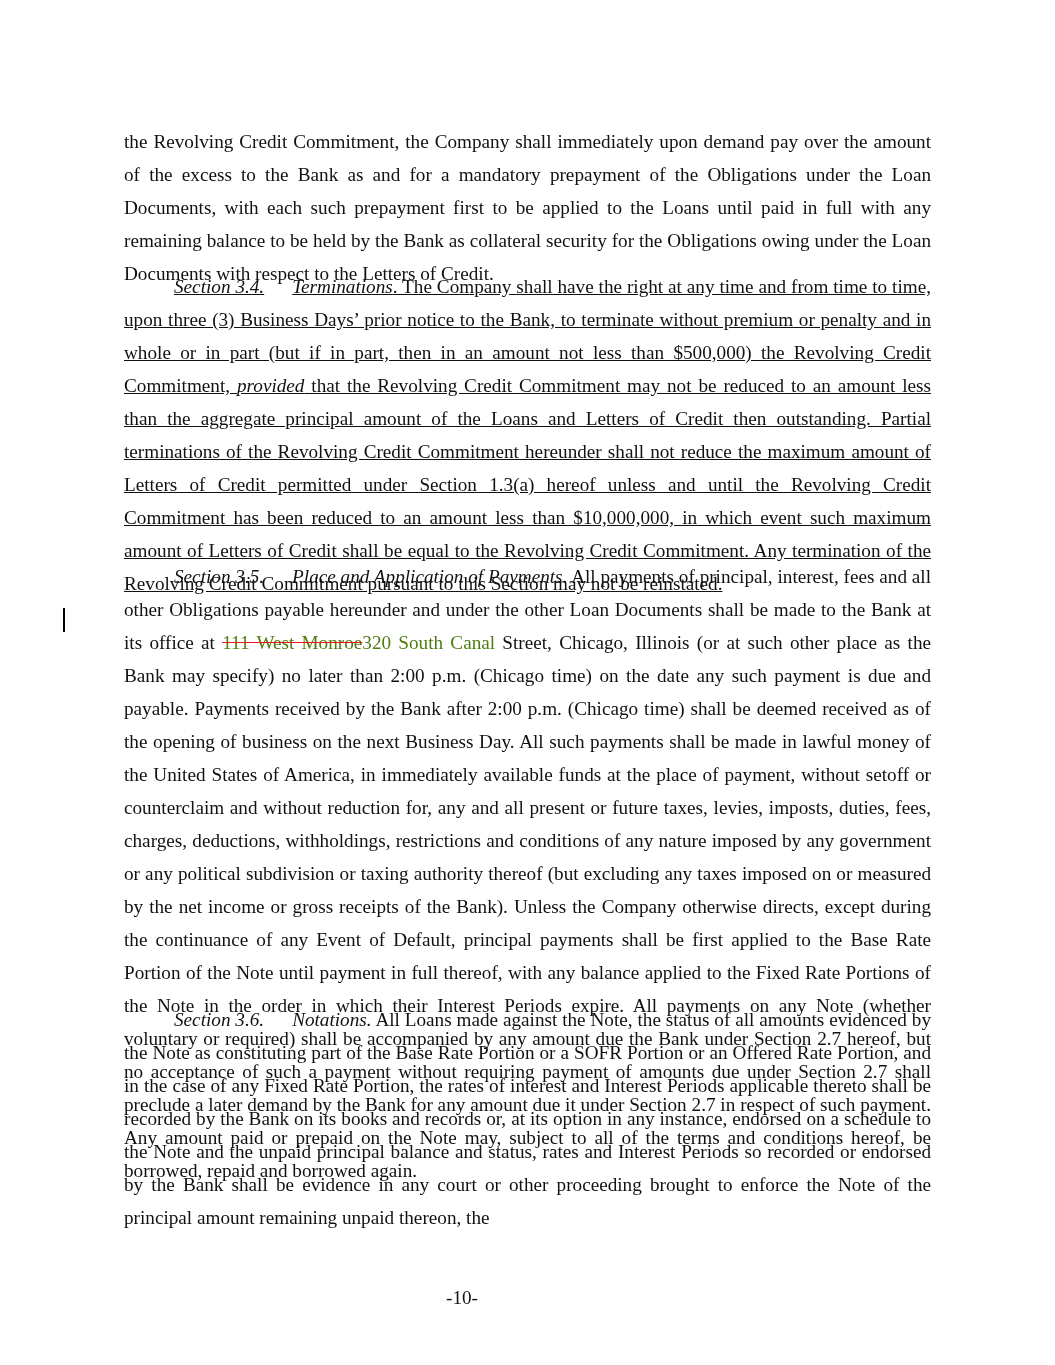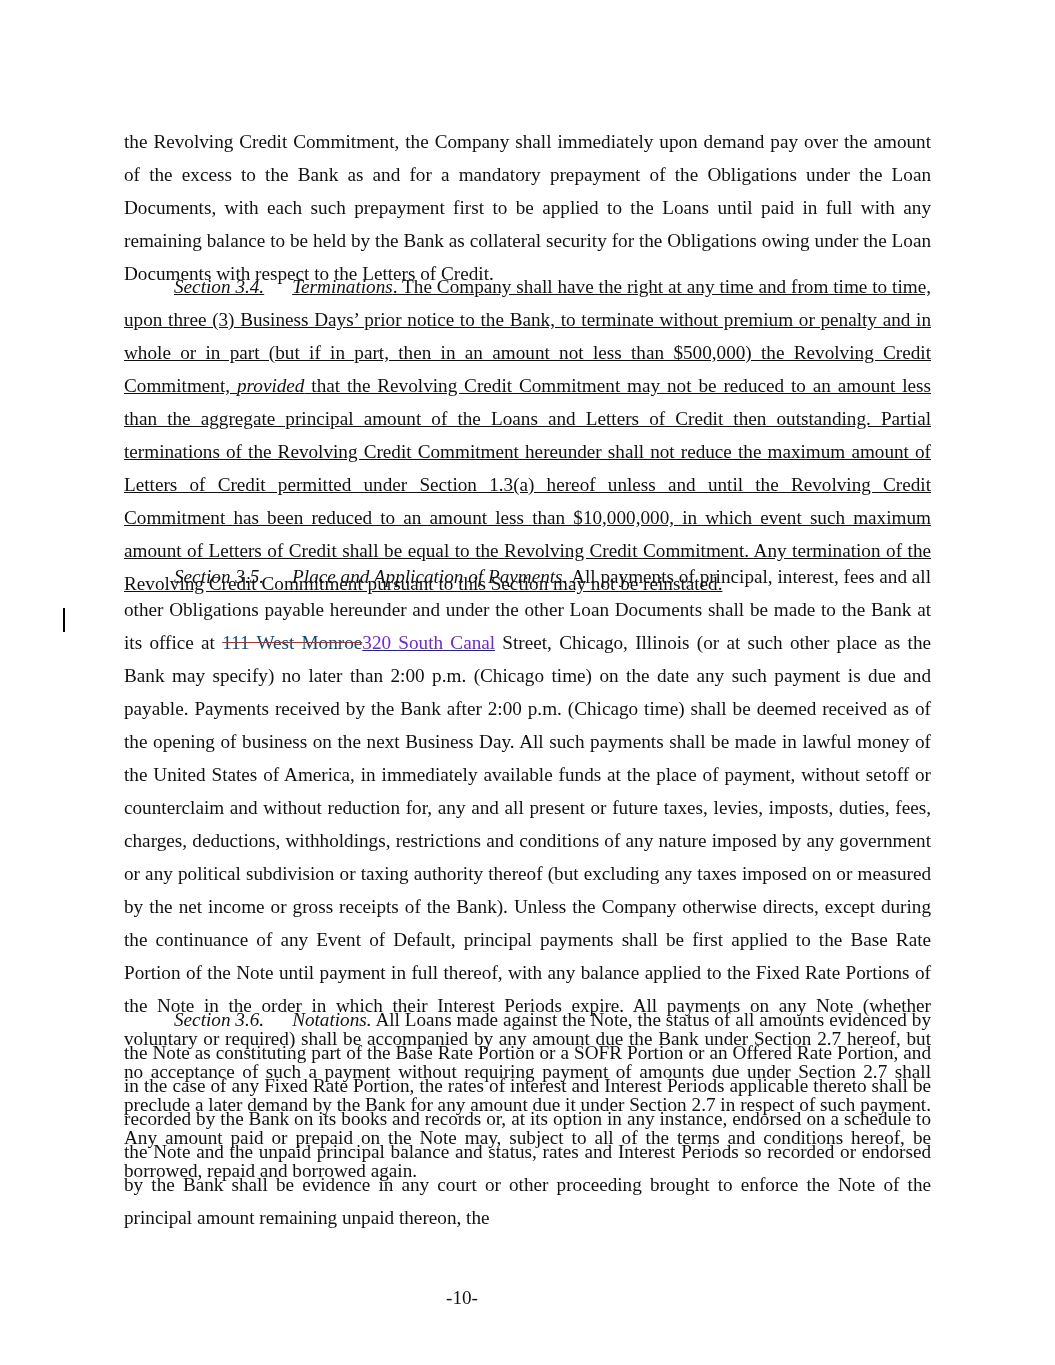--- a/index.html
+++ b/index.html
@@ -9,22 +9,22 @@
     font-family: "Liberation Serif", "DejaVu Serif", serif;
     color: #111; font-size: 19.2px; line-height: 33px;
   }
   .para {
     position: absolute; left: 124px; width: 807px;
     text-align: justify; margin: 0;
   }
   .para .indent { display: inline-block; width: 50px; }
   .para .sec-gap { display: inline-block; width: 28px; }
   .para i { font-style: italic; }
-  .del { color: #0c4a6e; text-decoration: line-through; text-decoration-color: #e8191b; }
-  .ins { color: #6d28d9; text-decoration: underline; text-decoration-color: #1a1ad6; }
+  .del { color: #4d7c0f; text-decoration: line-through; text-decoration-color: #e8191b; }
+  .ins { color: #4d7c0f; text-decoration-color: #1a1ad6; }
   .change-bar {
     position: absolute; left: 63px; top: 608px; width: 2px; height: 24px; background: #000;
   }
   .footer {
     position: absolute; left: 0; width: 924px; top: 1281px; text-align: center;
     font-size: 19.2px;
   }
 </style>
 </head>
 <body>

